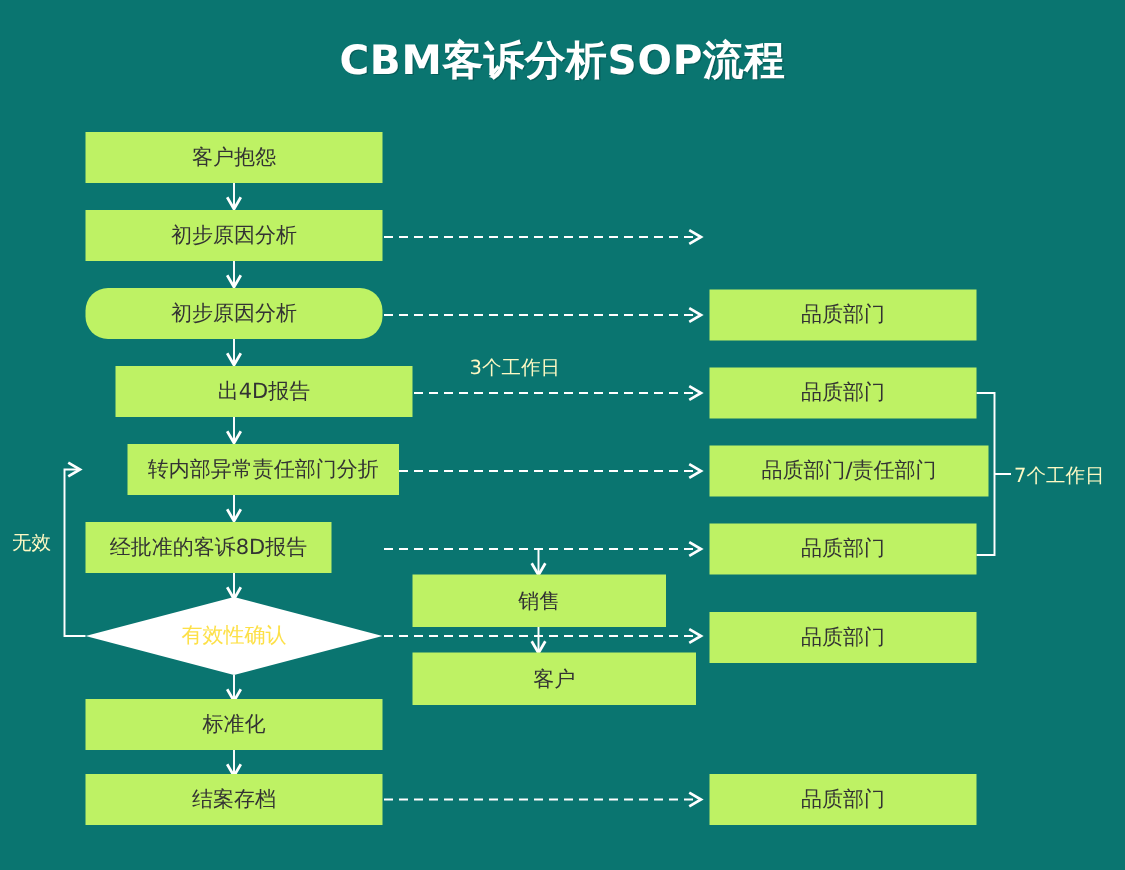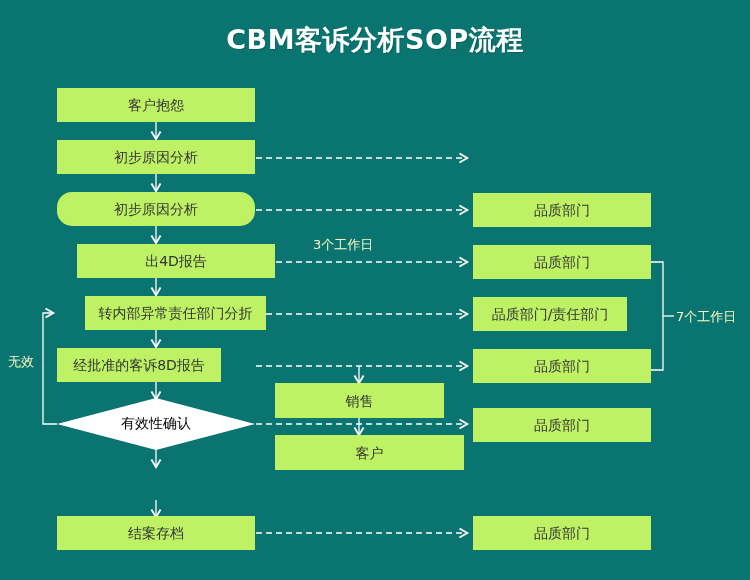--- a/index.html
+++ b/index.html
@@ -55,21 +55,21 @@
   }
   .diamond-label {
     position: absolute;
     left: 0;
     top: 0;
     width: 100%;
     height: 100%;
     display: flex;
     align-items: center;
     justify-content: center;
-    color: #000000;
+    color: #fde047;
     font-size: 14px;
   }
   .annot {
     position: absolute;
     color: #fef9c3;
     font-size: 13px;
     white-space: nowrap;
   }
 </style>
 </head>
@@ -148,20 +148,23 @@
     <span>经批准的客诉8D报告</span>
   </div>
 
   <div class="diamond-wrap" style="left:57px; top:398px; width:198px; height:52px;">
     <svg width="198" height="52" viewBox="0 0 198 52">
       <polygon points="99,0 198,26 99,52 0,26" fill="#ffffff"></polygon>
     </svg>
     <div class="diamond-label">有效性确认</div>
   </div>
 
+  <div class="node" style="left:57px; top:466px; width:198px; height:34px;">
+    <span>标准化</span>
+  </div>
 
   <div class="node" style="left:275px; top:383px; width:169px; height:35px;">
     <span>销售</span>
   </div>
 
   <div class="node" style="left:57px; top:516px; width:198px; height:34px;">
     <span>结案存档</span>
   </div>
 
   <div class="node" style="left:275px; top:435px; width:189px; height:35px;">
@@ -170,21 +173,21 @@
 
 
   <div class="node" style="left:473px; top:193px; width:178px; height:34px;">
     <span>品质部门</span>
   </div>
 
   <div class="node" style="left:473px; top:245px; width:178px; height:34px;">
     <span>品质部门</span>
   </div>
 
-  <div class="node" style="left:473px; top:297px; width:154px; height:34px;">
+  <div class="node" style="left:473px; top:297px; width:186px; height:34px;">
     <span>品质部门/责任部门</span>
   </div>
 
   <div class="node" style="left:473px; top:349px; width:178px; height:34px;">
     <span>品质部门</span>
   </div>
 
   <div class="node" style="left:473px; top:408px; width:178px; height:34px;">
     <span>品质部门</span>
   </div>

